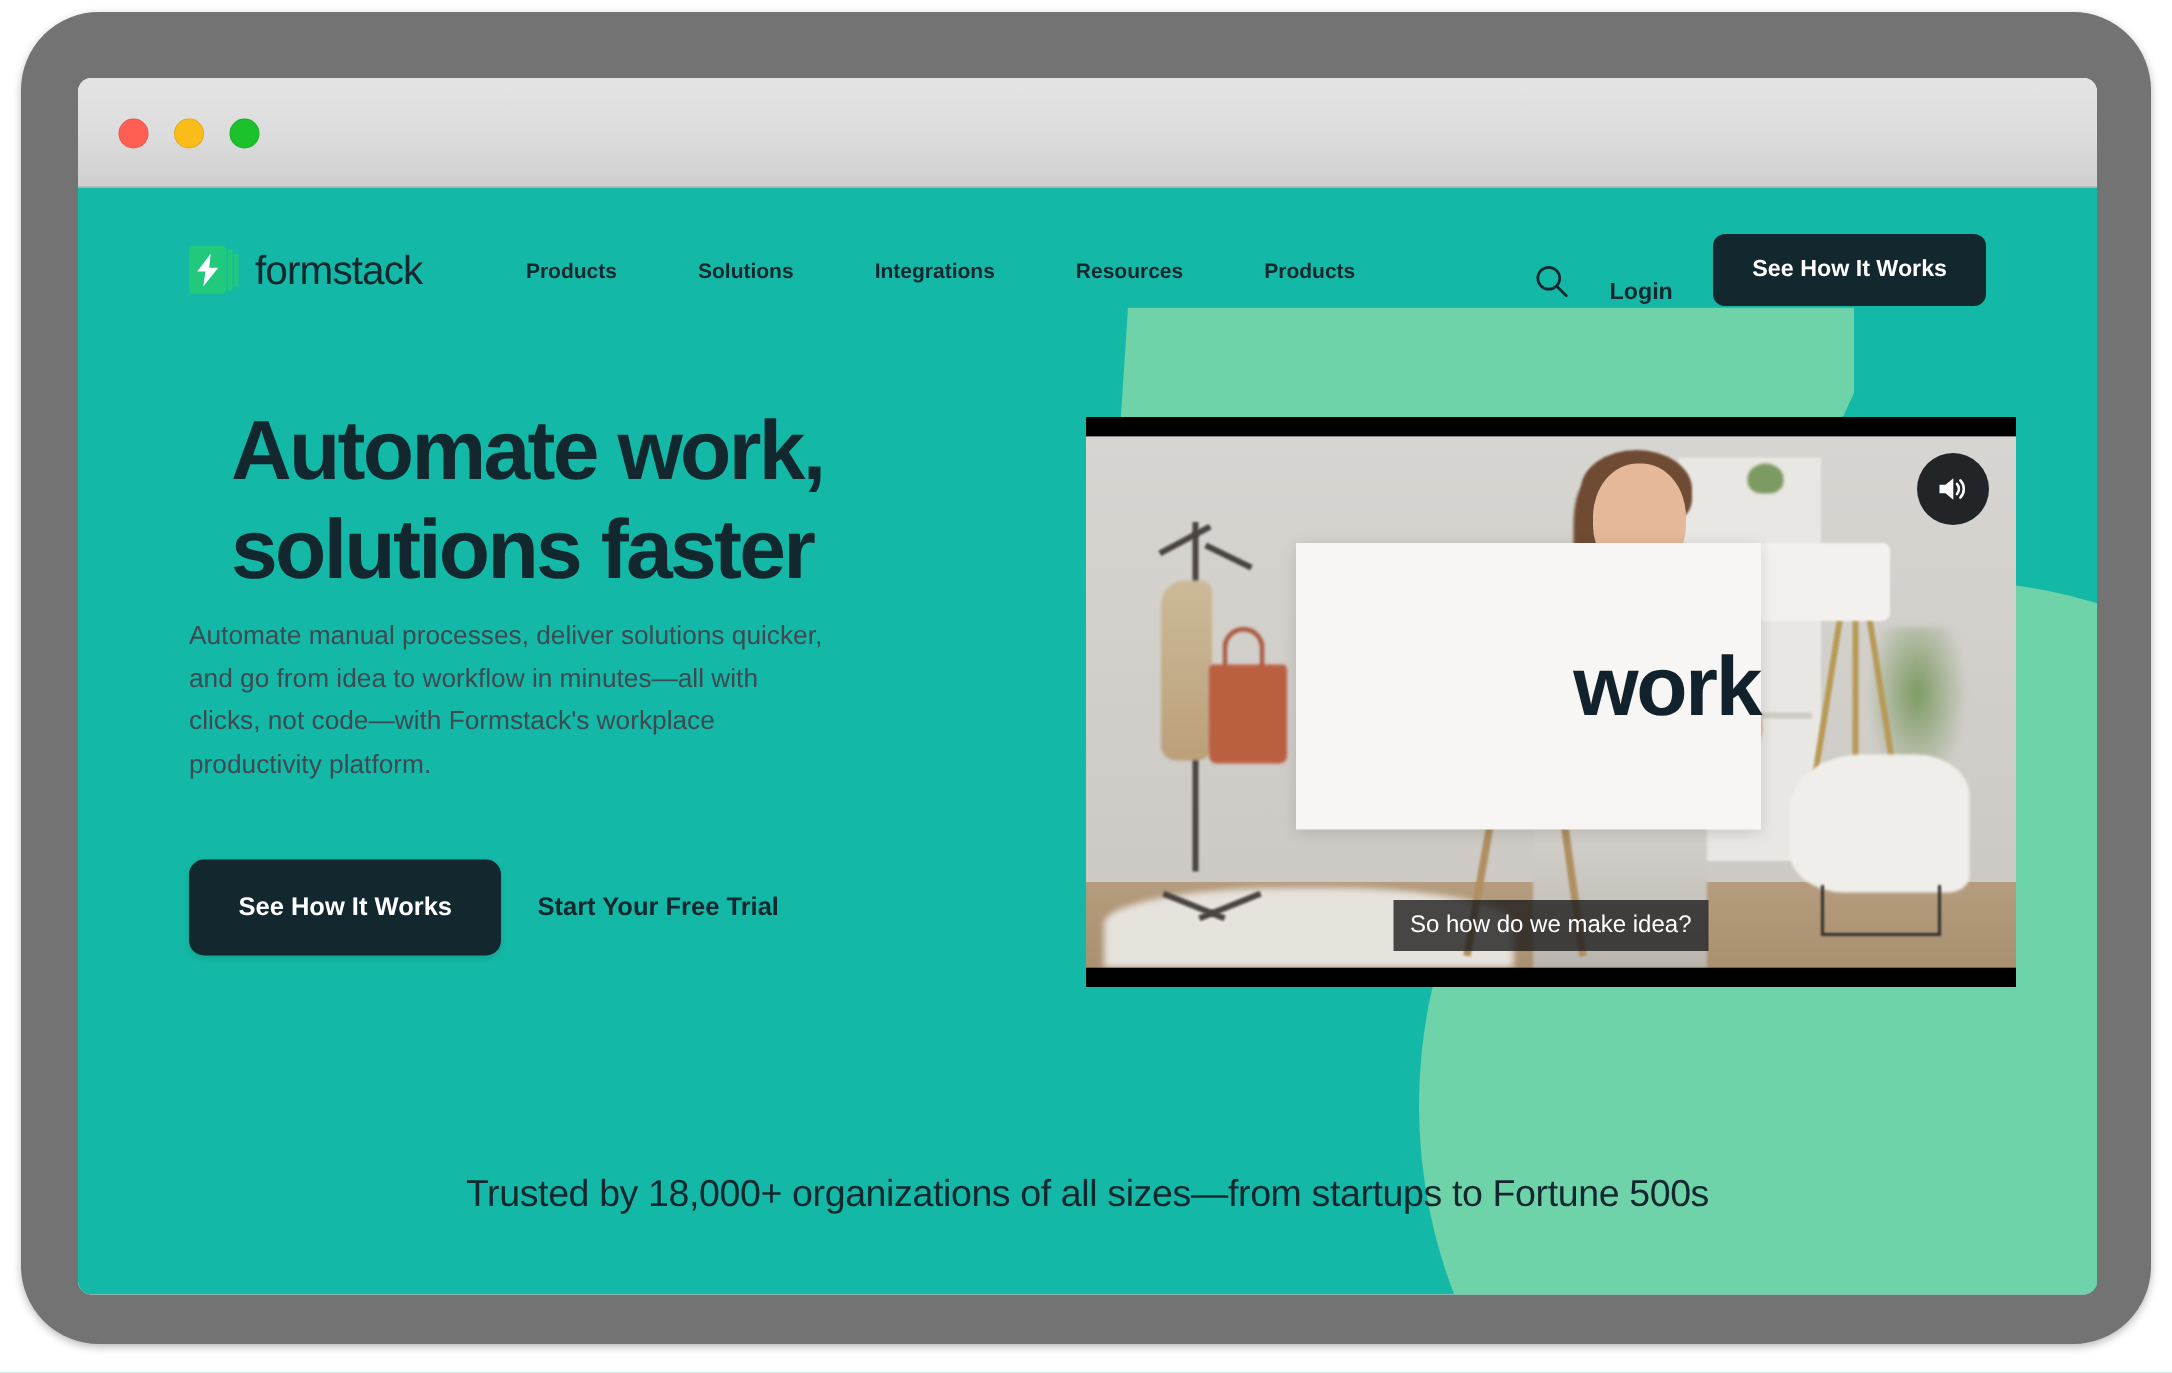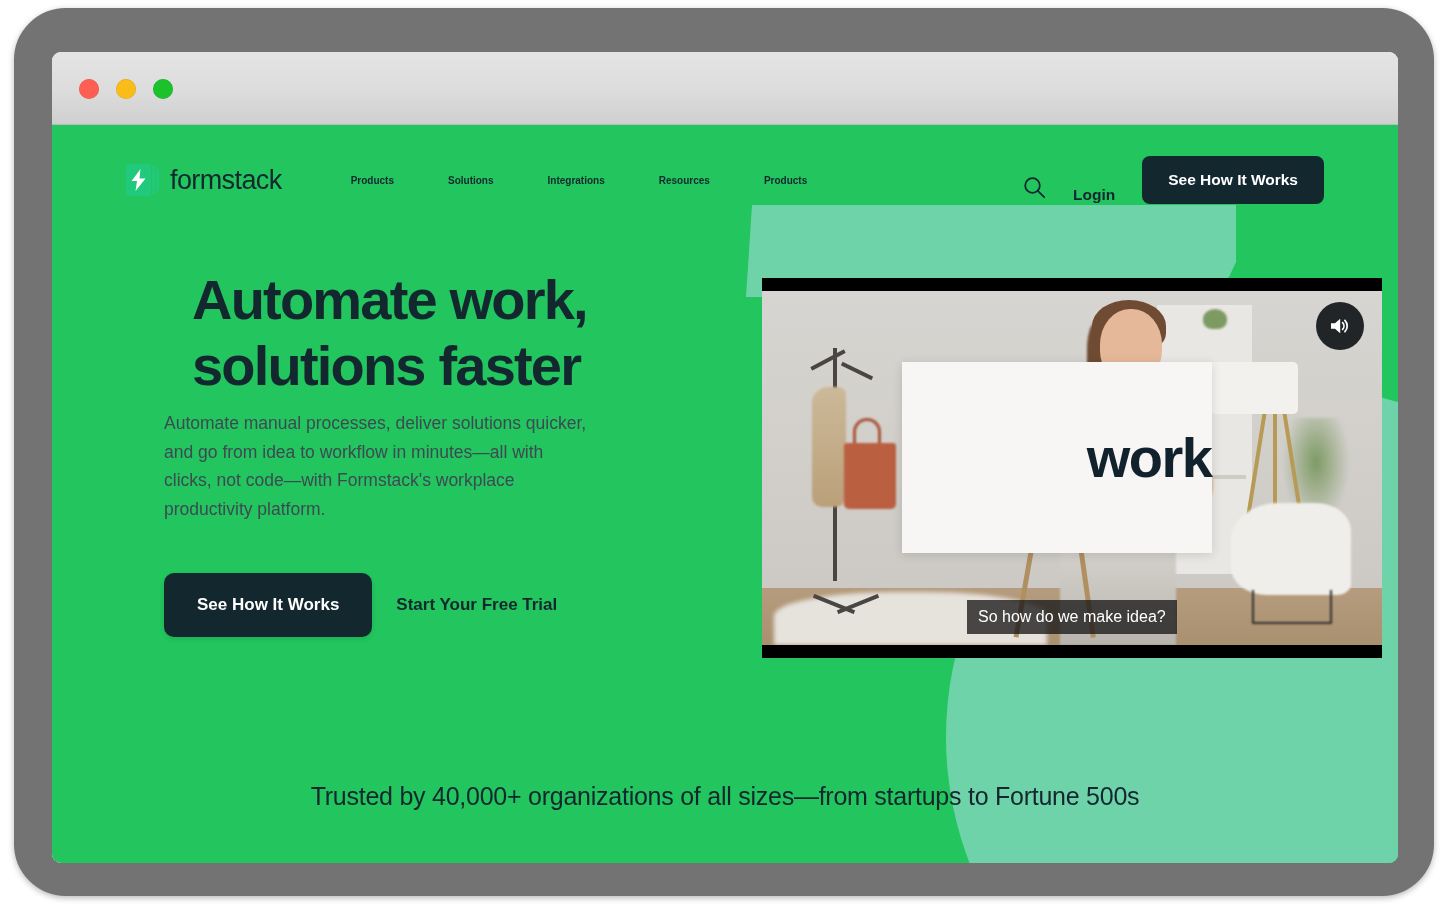--- a/index.html
+++ b/index.html
@@ -44,23 +44,22 @@
   }
   .light { width: 20px; height: 20px; border-radius: 50%; }
   .light.red    { background: #ff5f52; box-shadow: inset 0 0 0 0.5px rgba(0,0,0,.13); }
   .light.yellow { background: #f9bc18; box-shadow: inset 0 0 0 0.5px rgba(0,0,0,.13); }
   .light.green  { background: #1bc22c; box-shadow: inset 0 0 0 0.5px rgba(0,0,0,.13); }
 
   
   .page {
     position: relative;
     height: 738px;
-    background: #22c55e;
+    background: #14b8a6;
     overflow: hidden;
-    padding-left: 38px;
   }
 
   
   .green-slab {
     position: absolute;
     left: 694px; top: 80px;
     width: 490px; height: 92px;
     background: #6fd3aa;
     clip-path: polygon(6px 0, 100% 0, 100% 62%, 98.6% 78%, 96% 90%, 92% 97%, 87% 100%, 0 100%);
     z-index: 1;
@@ -101,21 +100,21 @@
     position: absolute; left: 30px; top: 5px;
     width: 3px; height: 22px; background: #21c97c; border-radius: 1px;
   }
   .brand-name {
     font-size: 27px; font-weight: 400; color: #13272f;
     letter-spacing: -0.6px;
   }
 
   .nav-links { display: flex; align-items: center; gap: 0; }
   .nav-link {
-    font-size: 10px; font-weight: bold; color: #13272f;
+    font-size: 14px; font-weight: bold; color: #13272f;
     padding: 6px 18px; margin: 0 9px;
     text-decoration: none; cursor: pointer; white-space: nowrap;
   }
   .header-right {
     margin-left: auto; display: flex; align-items: flex-end; gap: 0;
   }
   .search-btn {
     width: 34px; height: 34px; display: flex; align-items: center; justify-content: center;
     cursor: pointer; background: none; border: none; margin-right: 22px;
   }
@@ -447,16 +446,16 @@
             <svg width="24" height="24" viewBox="0 0 24 24">
               <path d="M3 9.2 L3 14.8 L7 14.8 L12.2 19.2 L12.2 4.8 L7 9.2 Z" fill="#ffffff"></path>
               <path d="M14.6 8.6 A5 5 0 0 1 14.6 15.4" fill="none" stroke="#ffffff" stroke-width="1.7" stroke-linecap="round"></path>
               <path d="M16.9 6.3 A8.2 8.2 0 0 1 16.9 17.7" fill="none" stroke="#ffffff" stroke-width="1.7" stroke-linecap="round"></path>
             </svg>
           </button>
         </div>
       </div>
     </div>
 
-    <div class="trusted">Trusted by 40,000+ organizations of all sizes—from startups to Fortune 500s</div>
+    <div class="trusted">Trusted by 18,000+ organizations of all sizes—from startups to Fortune 500s</div>
 
   </div>
 </div>
 
 </body></html>

